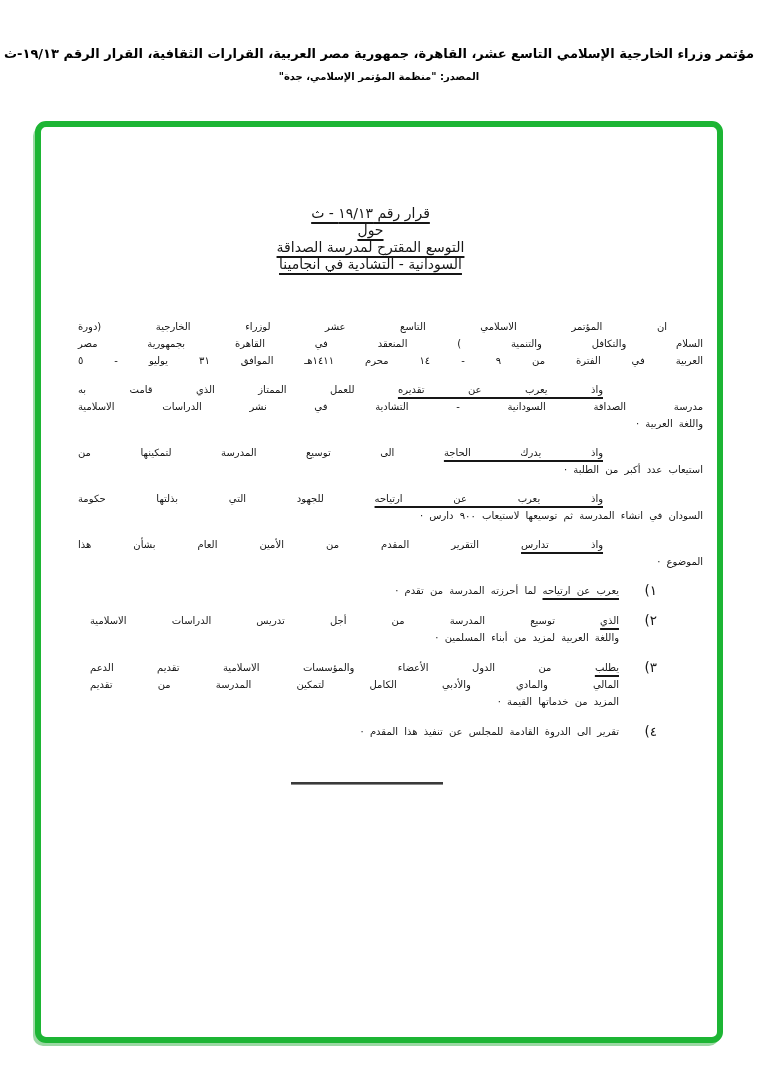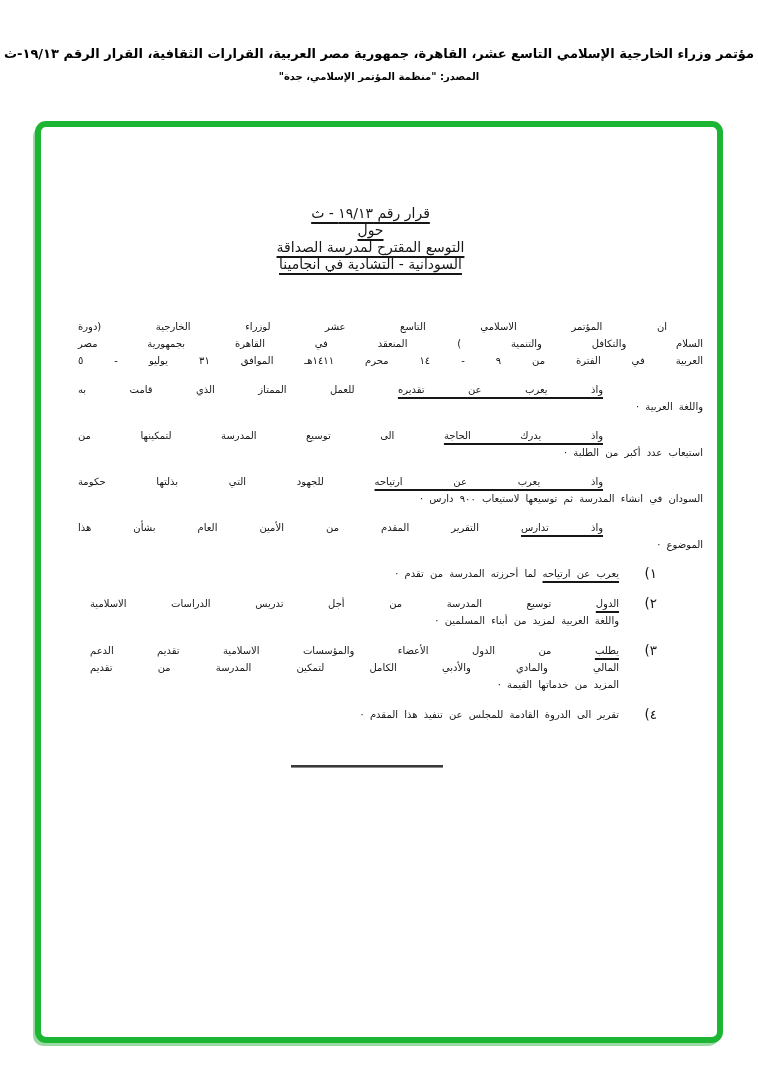--- a/index.html
+++ b/index.html
@@ -100,20 +100,21 @@
             <div class="line">ان المؤتمر الاسلامي التاسع عشر لوزراء الخارجية (دورة</div>
             <div class="line">السلام والتكافل والتنمية ) المنعقد في القاهرة بجمهورية مصر</div>
             <div class="line">العربية في الفترة من ٩ - ١٤ محرم ١٤١١هـ الموافق ٣١ يوليو - ٥</div>
           </div>
         </div>
 
 
         <div class="para-block">
           <div class="plines">
             <div class="line"><span class="lead">واذ يعرب عن تقديره</span> للعمل الممتاز الذي قامت به</div>
+            <div class="line">مدرسة الصداقة السودانية - التشادية في نشر الدراسات الاسلامية</div>
             <div class="line last">واللغة العربية ·</div>
           </div>
         </div>
 
         <div class="para-block">
           <div class="plines">
             <div class="line"><span class="lead">واذ يدرك الحاجة</span> الى توسيع المدرسة لتمكينها من</div>
             <div class="line last">استيعاب عدد أكبر من الطلبة ·</div>
           </div>
         </div>
@@ -138,21 +139,21 @@
         <div class="item">
           <div class="item-num">١)</div>
           <div class="item-body">
             <div class="line last"><span class="lead">يعرب عن ارتياحه</span> لما أحرزته المدرسة من تقدم ·</div>
           </div>
         </div>
 
         <div class="item">
           <div class="item-num">٢)</div>
           <div class="item-body">
-            <div class="line"><span class="lead">الدول</span> توسيع المدرسة من أجل تدريس الدراسات الاسلامية</div>
+            <div class="line"><span class="lead">الذي</span> توسيع المدرسة من أجل تدريس الدراسات الاسلامية</div>
             <div class="line last">واللغة العربية لمزيد من أبناء المسلمين ·</div>
           </div>
         </div>
 
         <div class="item">
           <div class="item-num">٣)</div>
           <div class="item-body">
             <div class="line"><span class="lead">يطلب</span> من الدول الأعضاء والمؤسسات الاسلامية تقديم الدعم</div>
             <div class="line">المالي والمادي والأدبي الكامل لتمكين المدرسة من تقديم</div>
             <div class="line last">المزيد من خدماتها القيمة ·</div>

